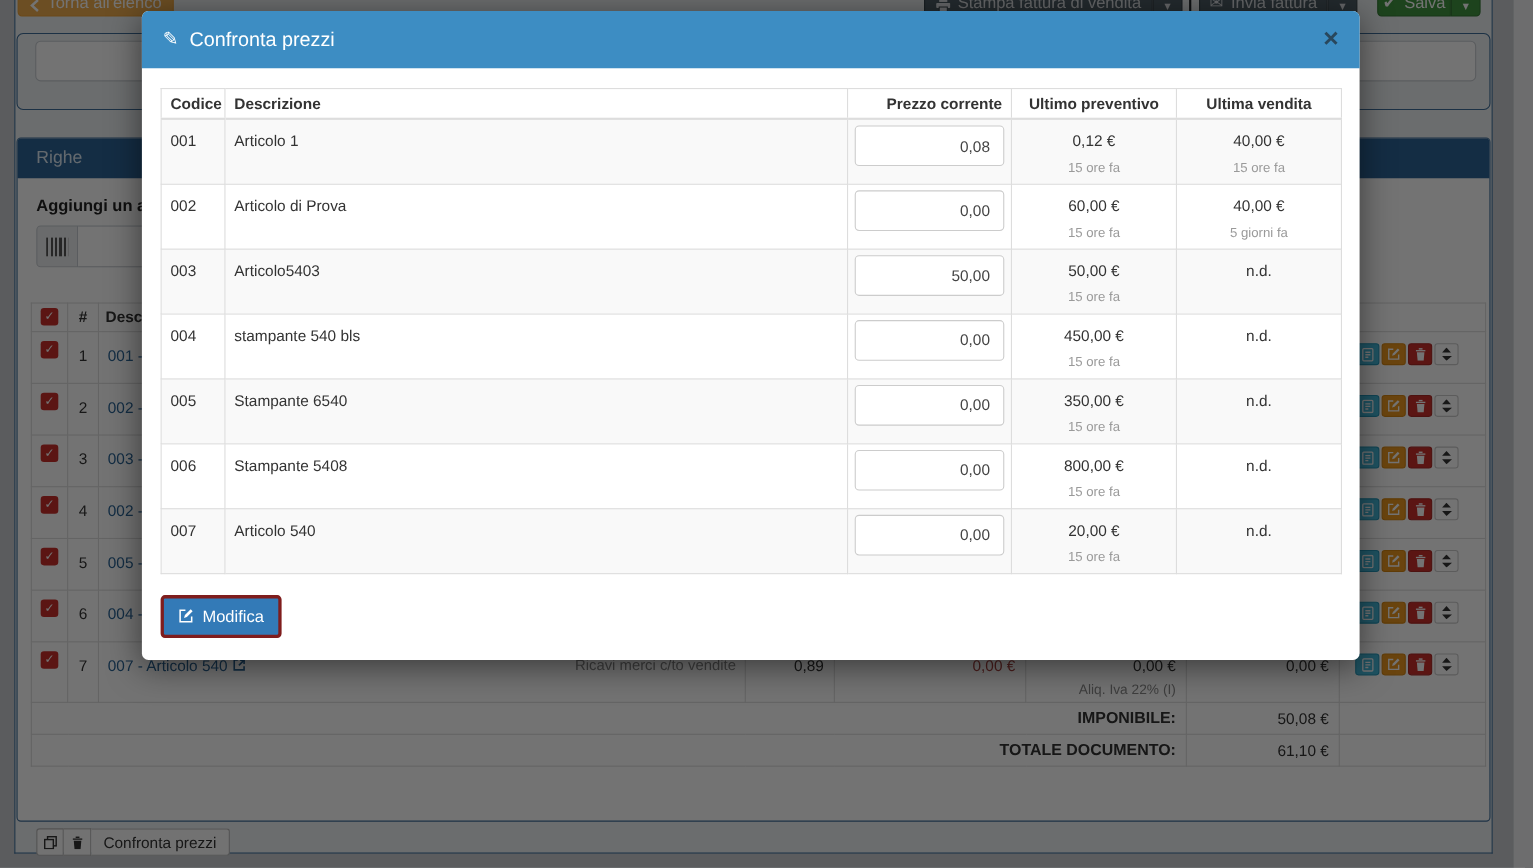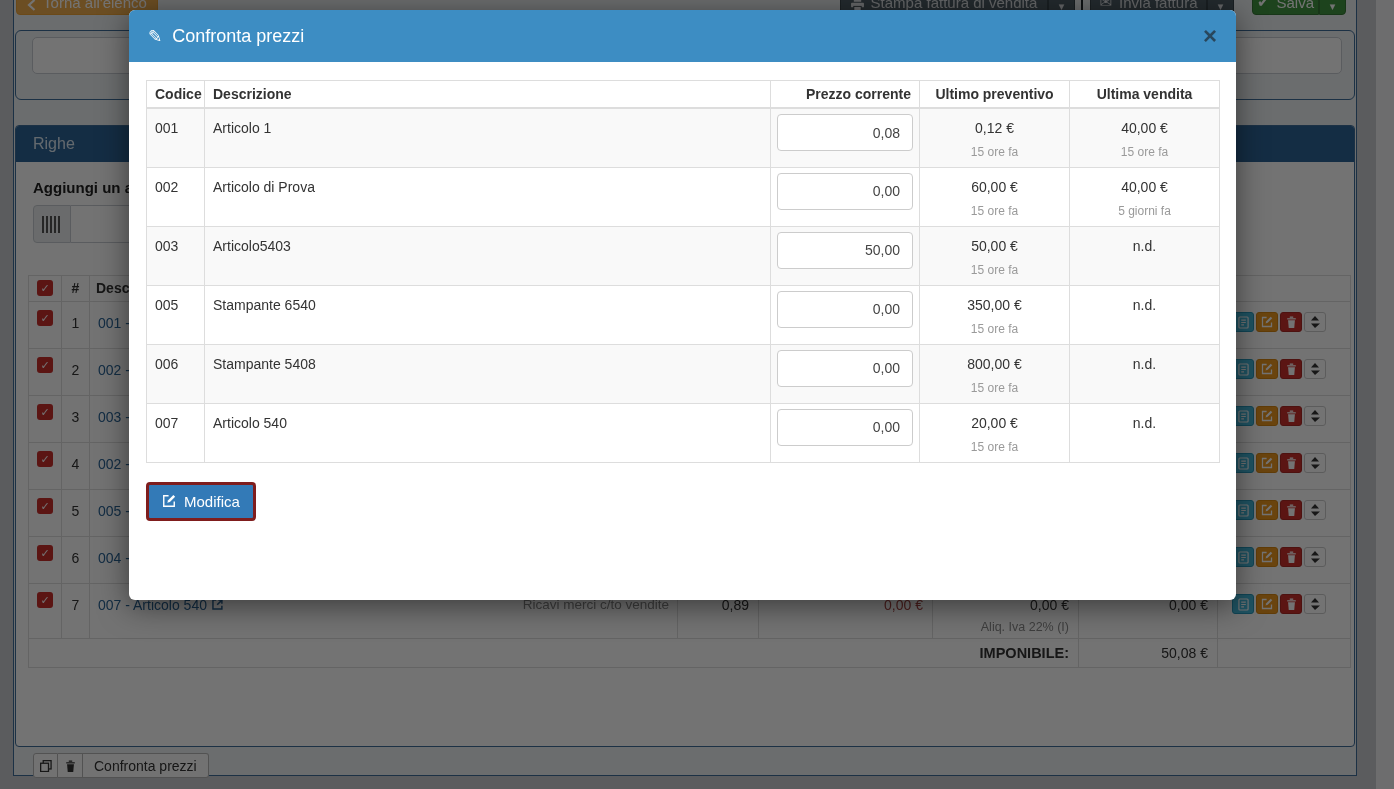--- a/index.html
+++ b/index.html
@@ -509,20 +509,25 @@
                     </svg>
                   </div>
                 </div>
               </td>
             </tr>
             <tr class="tot">
               <td colspan="6" class="tot-label">IMPONIBILE:</td>
               <td class="tot-value">50,08 €</td>
               <td></td>
             </tr>
+            <tr class="tot">
+              <td colspan="6" class="tot-label">TOTALE DOCUMENTO:</td>
+              <td class="tot-value">61,10 €</td>
+              <td></td>
+            </tr>
           </tbody>
       </table>
 
       <div class="pg-footer">
         <div class="fbtn icon first">
           <svg width="12" height="12" viewBox="0 0 13 13">
               <g fill="none" stroke="#333" stroke-width="1.4">
                 <rect x="3.5" y="0.7" width="8.5" height="9"></rect>
                 <rect x="0.7" y="3.5" width="8.5" height="9" fill="#fdfdfd"></rect>
               </g>
@@ -607,20 +612,34 @@
               </td>
               <td class="c-ctr">
                 <div class="pv">50,00 €</div>
                 <div class="pt">15 ore fa</div>
               </td>
               <td class="c-ctr">
                 <div class="pv">n.d.</div>
               </td>
             </tr>
             <tr>
+              <td class="c-code">004</td>
+              <td class="c-desc">stampante 540 bls</td>
+              <td class="c-in">
+                <input class="price-input" value="0,00" style="">
+              </td>
+              <td class="c-ctr">
+                <div class="pv">450,00 €</div>
+                <div class="pt">15 ore fa</div>
+              </td>
+              <td class="c-ctr">
+                <div class="pv">n.d.</div>
+              </td>
+            </tr>
+            <tr>
               <td class="c-code">005</td>
               <td class="c-desc">Stampante 6540</td>
               <td class="c-in">
                 <input class="price-input" value="0,00" style="">
               </td>
               <td class="c-ctr">
                 <div class="pv">350,00 €</div>
                 <div class="pt">15 ore fa</div>
               </td>
               <td class="c-ctr">

